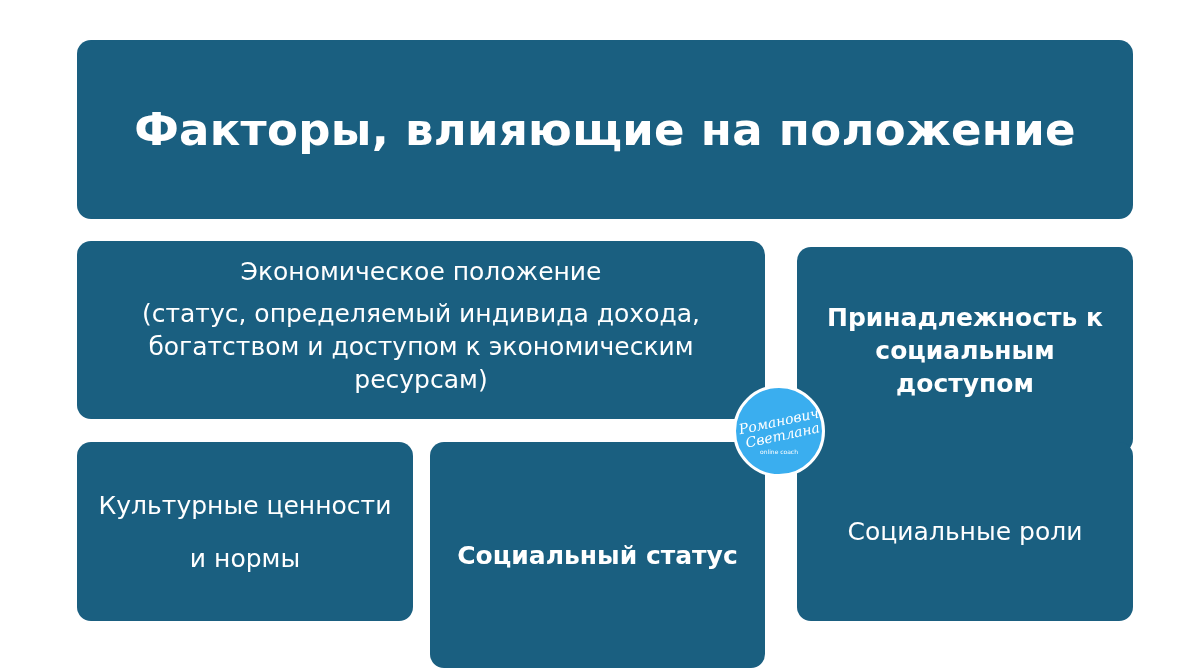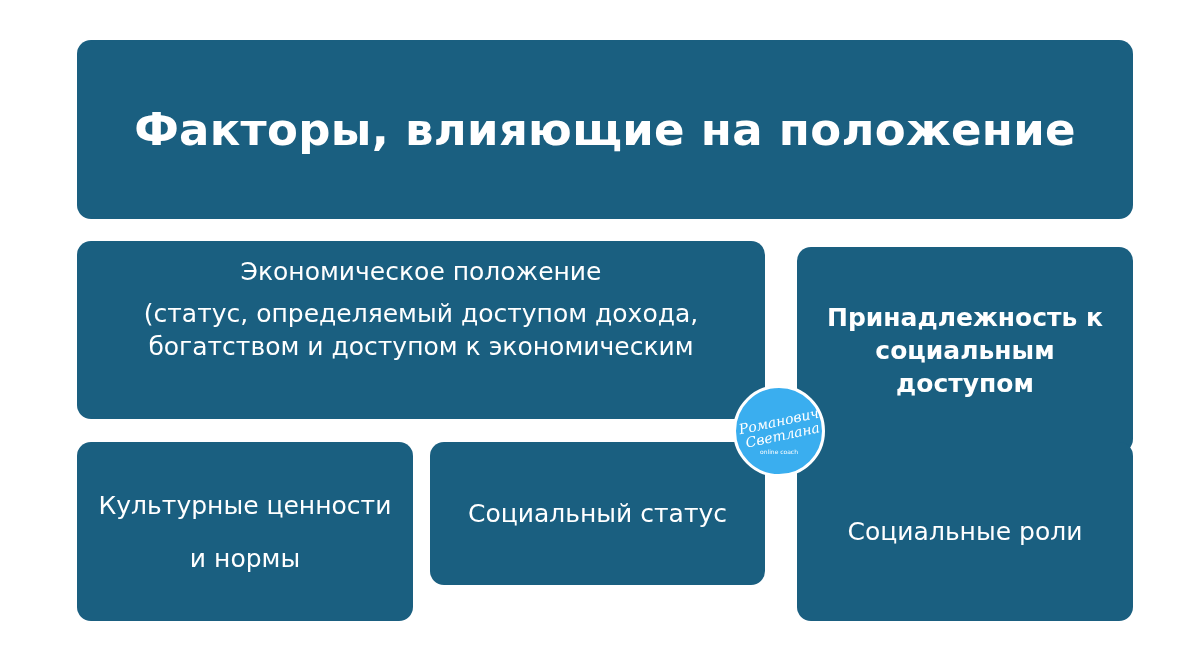--- a/index.html
+++ b/index.html
@@ -17,43 +17,44 @@
     .title-box { left: 77px; top: 40px; width: 1056px; height: 179px; }
     .title-text {
       font-family: "DejaVu Sans", sans-serif; font-weight: bold;
       font-size: 45px; line-height: 62px; letter-spacing: 0.3px;
     }
     .card-text { font-size: 25px; line-height: 33px; padding: 0 14px; }
     .econ-box { left: 77px; top: 241px; width: 688px; height: 178px; justify-content: flex-start; padding-top: 14px; }
     .econ-title { margin-bottom: 9px; }
     .groups-box { left: 797px; top: 247px; width: 336px; height: 206px; font-weight: bold; }
     .culture-box { left: 77px; top: 442px; width: 336px; height: 179px; gap: 20px; }
-    .status-box { left: 430px; top: 442px; width: 335px; height: 143px; }
+    .status-box { left: 430px; top: 442px; width: 335px; height: 226px; font-weight: bold; }
     .roles-box { left: 797px; top: 442px; width: 336px; height: 179px; }
     .logo {
       position: absolute; left: 733px; top: 385px; width: 92px; height: 92px;
       border-radius: 50%; background: #3aaeef; border: 3px solid #ffffff;
       box-sizing: border-box; color: #fff; text-align: center;
       display: flex; flex-direction: column; align-items: center; justify-content: center;
     }
     .logo-line1 { font-family: "DejaVu Serif", serif; font-style: italic; font-size: 14px; line-height: 14px; transform: rotate(-12deg); margin-top: 6px; }
     .logo-line2 { font-family: "DejaVu Serif", serif; font-style: italic; font-size: 14px; line-height: 14px; transform: rotate(-12deg); margin-left: 8px; }
     .logo-sub { font-size: 6px; margin-top: 6px; }
   </style>
 </head>
 <body>
 
 <div class="box title-box">
   <div class="title-text">Факторы, влияющие на положение</div>
 </div>
 
 <div class="box econ-box">
   <div class="card-text econ-title">Экономическое положение</div>
-  <div class="card-text">(статус, определяемый доступом дохода,</div>
+  <div class="card-text">(статус, определяемый индивида дохода,</div>
   <div class="card-text">богатством и доступом к экономическим</div>
+  <div class="card-text">ресурсам)</div>
 </div>
 
 <div class="box groups-box">
   <div class="card-text">Принадлежность к</div>
   <div class="card-text">социальным доступом</div>
 </div>
 
 <div class="box culture-box">
   <div class="card-text">Культурные ценности</div>
   <div class="card-text">и нормы</div>

